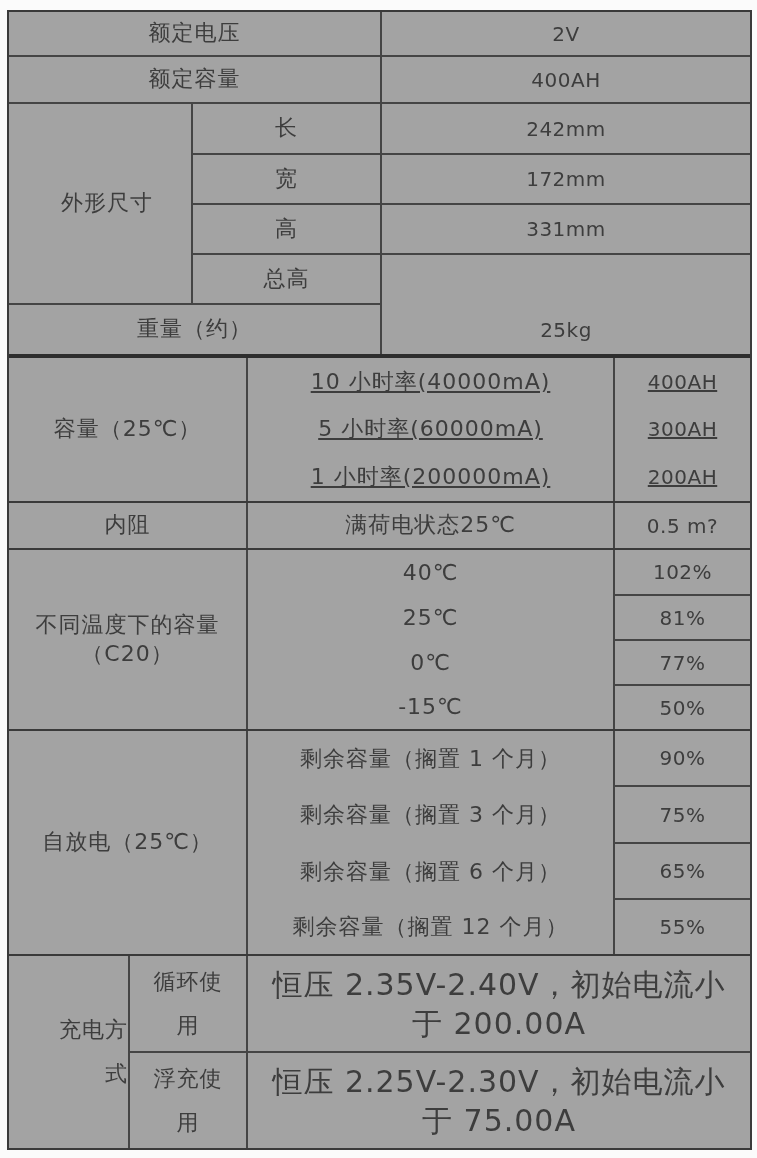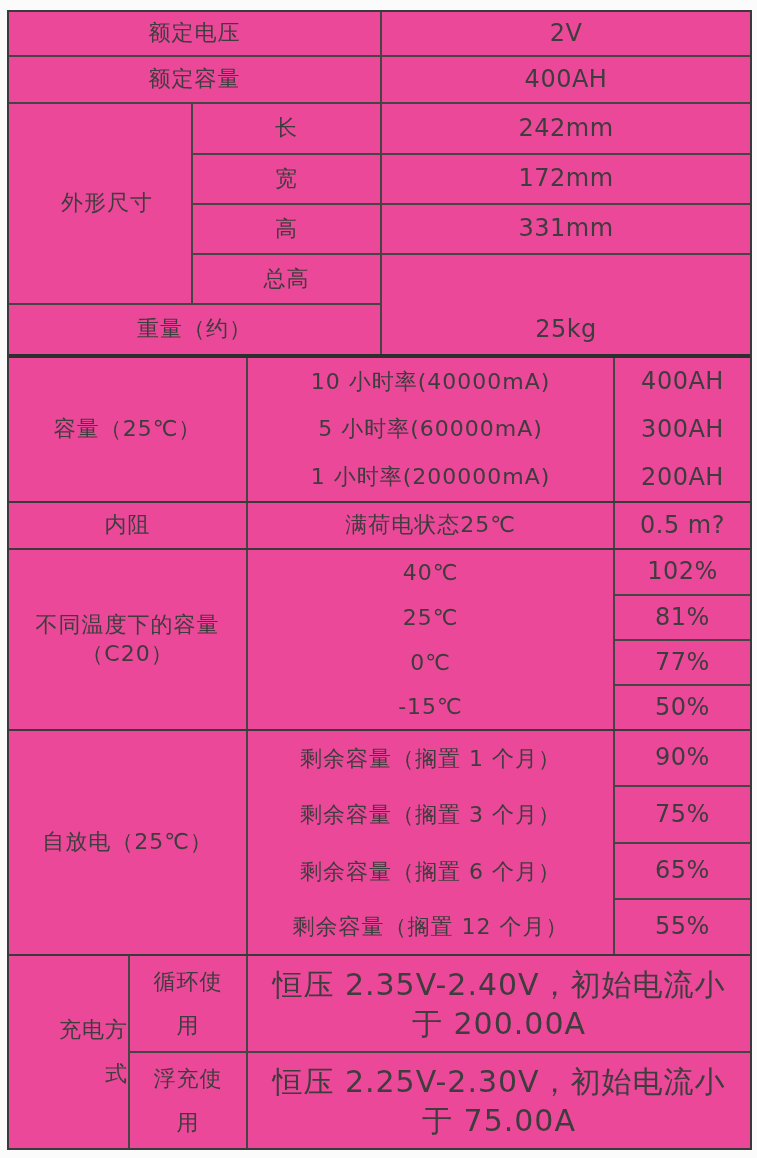--- a/index.html
+++ b/index.html
@@ -8,33 +8,33 @@
     background: #fbfbfb;
     font-family: "DejaVu Sans", sans-serif;
     color: #3d3d3d;
     overflow: hidden;
     position: relative;
   }
   .spec-table {
     position: absolute;
     left: 7px; top: 10px;
     width: 745px; height: 1140px;
-    background: #ec4899;
+    background: #a3a3a3;
     border: 2px solid #3a3a3a;
   }
   .sec { display: grid; width: 100%; }
   .cell {
     display: flex; flex-direction: column;
     align-items: center; justify-content: center;
     text-align: center;
     font-size: 22px;
     letter-spacing: 1px;
     line-height: 1.3;
   }
-  .val { font-size: 24px; letter-spacing: 0.5px; }
+  .val { font-size: 20px; letter-spacing: 0.5px; }
   .br { border-right: 2px solid #454545; }
   .bb { border-bottom: 2px solid #454545; }
   .bt2 { border-top: 2px solid #3a3a3a; }
   .bt4 { border-top: 4px solid #2e2e2e; }
 
   
   .secA {
     height: 342px;
     grid-template-columns: 184px 189px 1fr;
     grid-template-rows: 45px 47px 51px 50px 50px 50px 1fr;
@@ -42,21 +42,21 @@
   .a-l1 { grid-column: 1 / 3; grid-row: 1; }
   .a-v1 { grid-column: 3;     grid-row: 1; }
   .a-l2 { grid-column: 1 / 3; grid-row: 2; }
   .a-v2 { grid-column: 3;     grid-row: 2; }
   .a-dim-label { grid-column: 1; grid-row: 3 / 7; padding-left: 14px; }
   .a-wl { grid-column: 1 / 3; grid-row: 7; }
   .a-wv { grid-column: 3;     grid-row: 7; }
 
   
   .secB { height: 147px; grid-template-columns: 239px 367px 1fr; }
-  .sub3 { display: grid; grid-template-rows: 1fr 1fr 1fr; }
+  .sub3 { display: grid; grid-template-rows: 1fr 1fr 1fr; text-decoration: underline; }
   .sub3 > .cell { border: none; }
 
   
   .secC { height: 47px; grid-template-columns: 239px 367px 1fr; }
 
   
   .secD { height: 181px; grid-template-columns: 239px 367px 1fr; grid-template-rows: 46px 45px 45px 1fr; }
   .d-label { grid-column: 1; grid-row: 1 / 5; }
 
   

